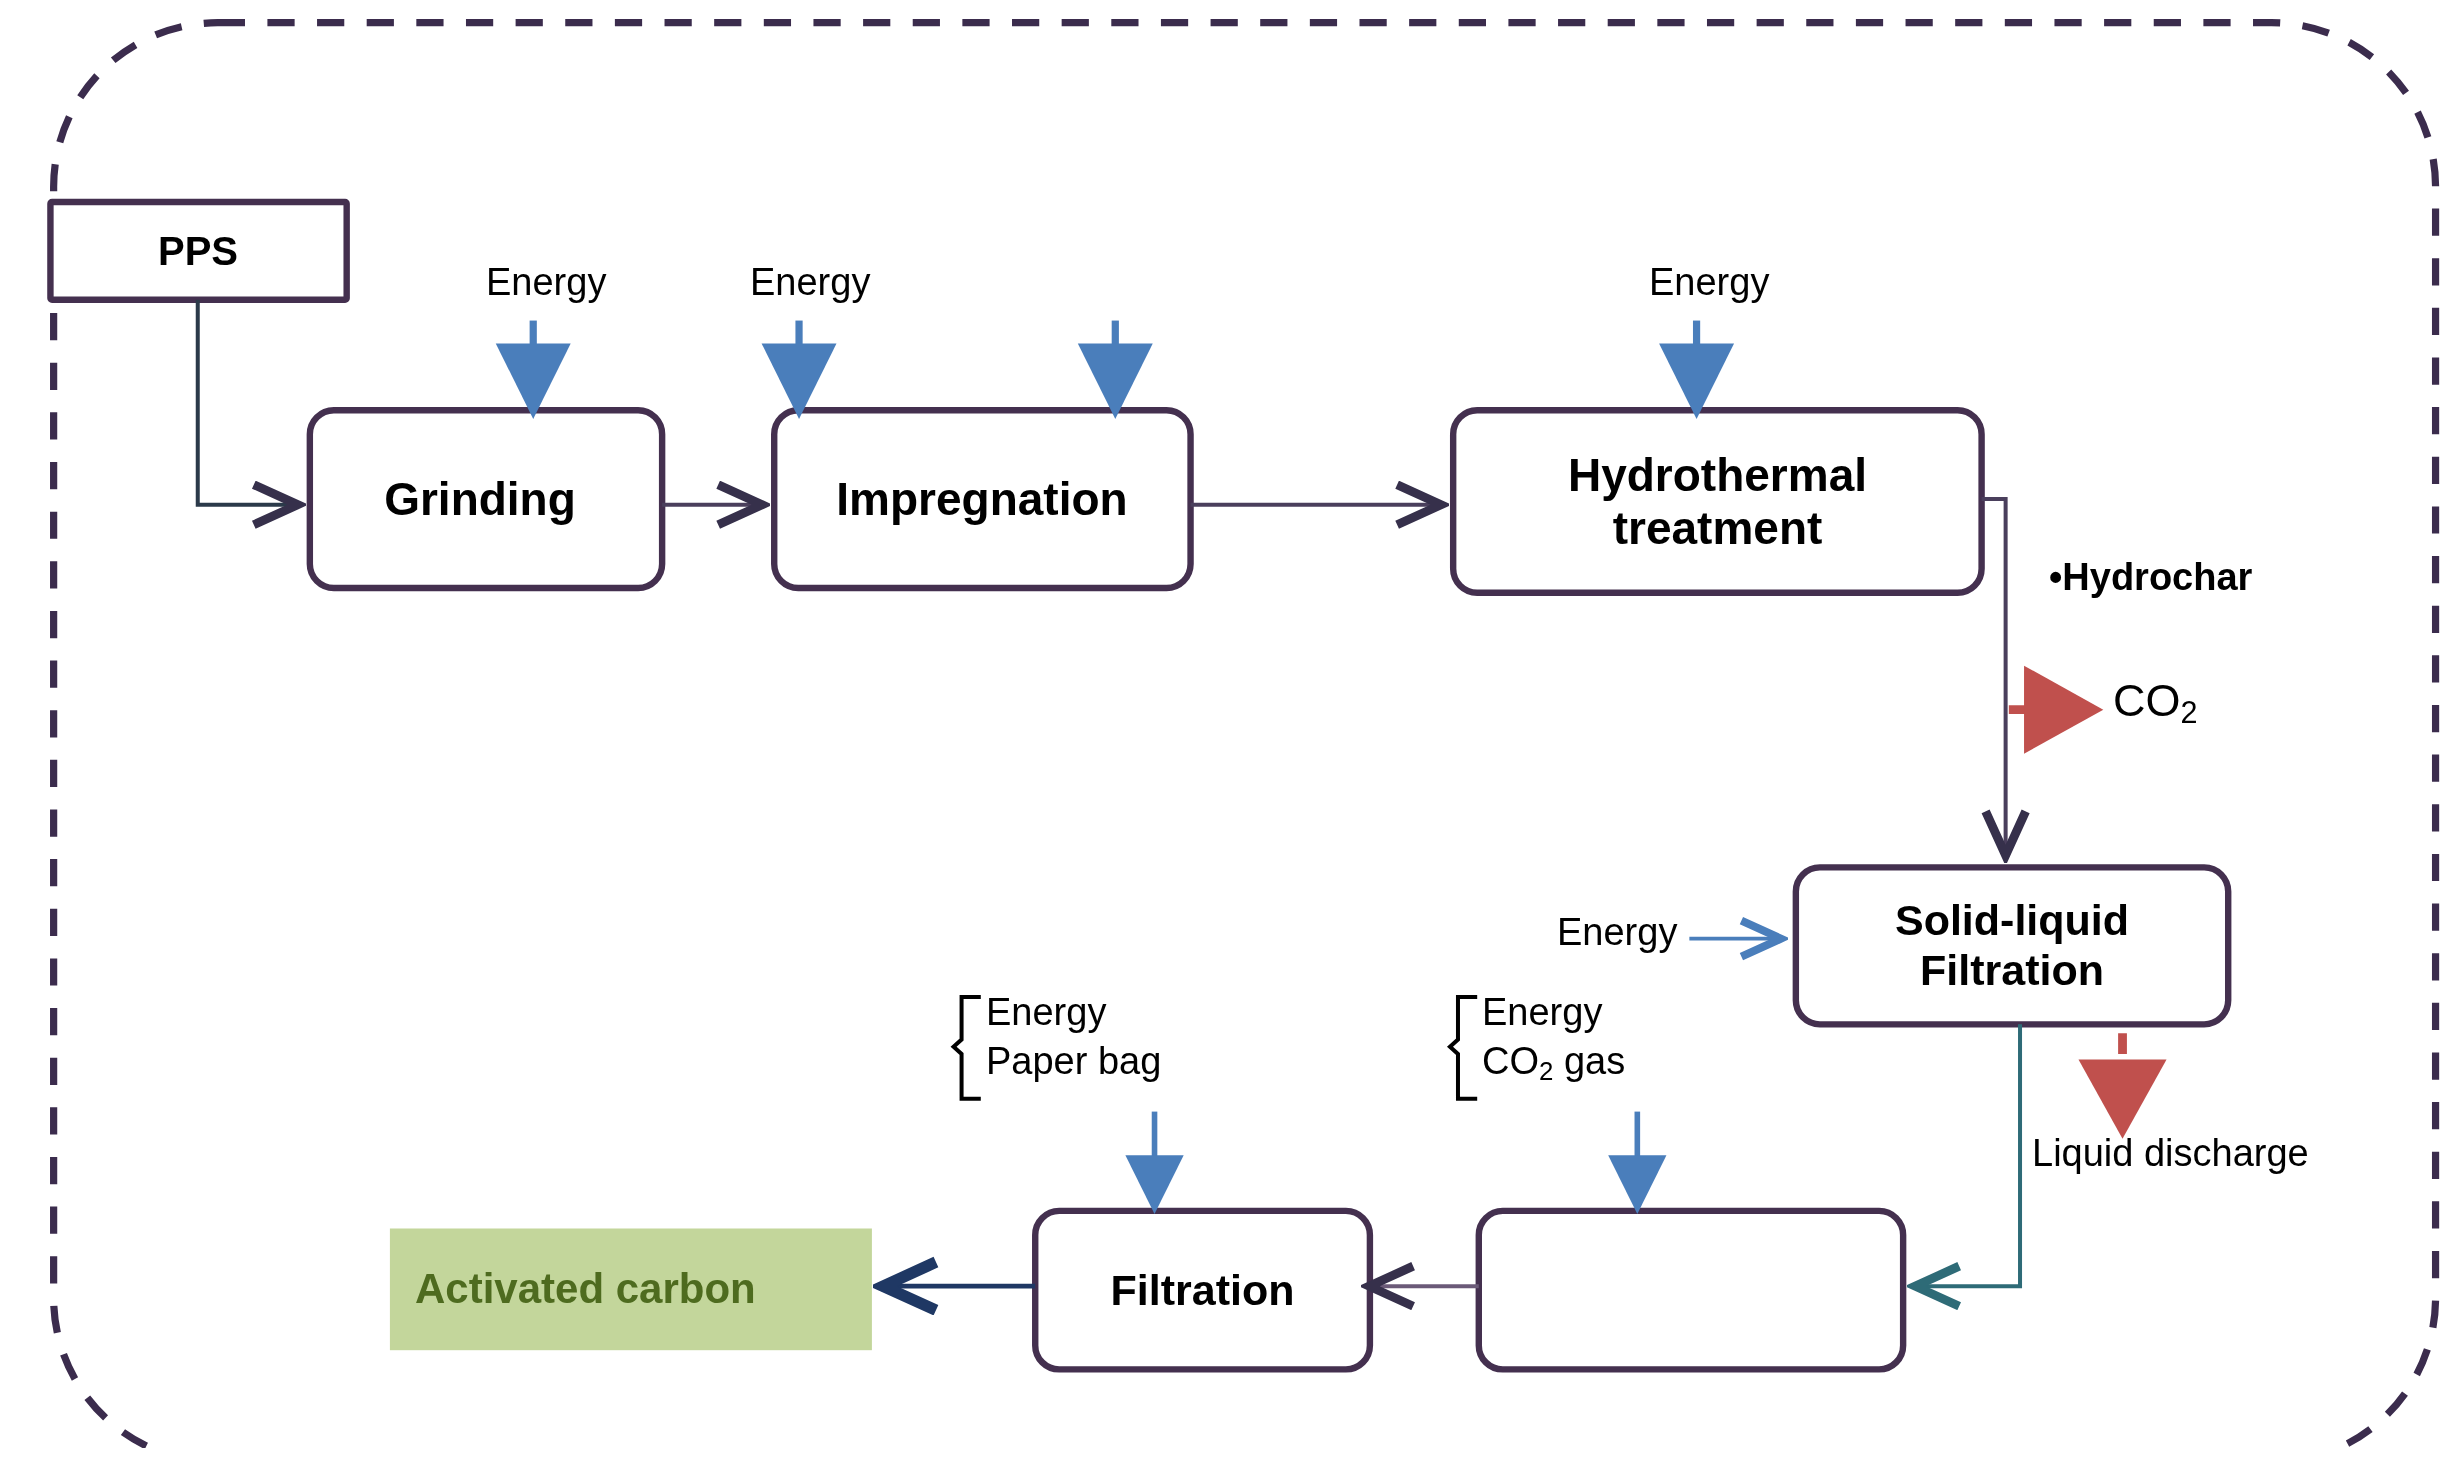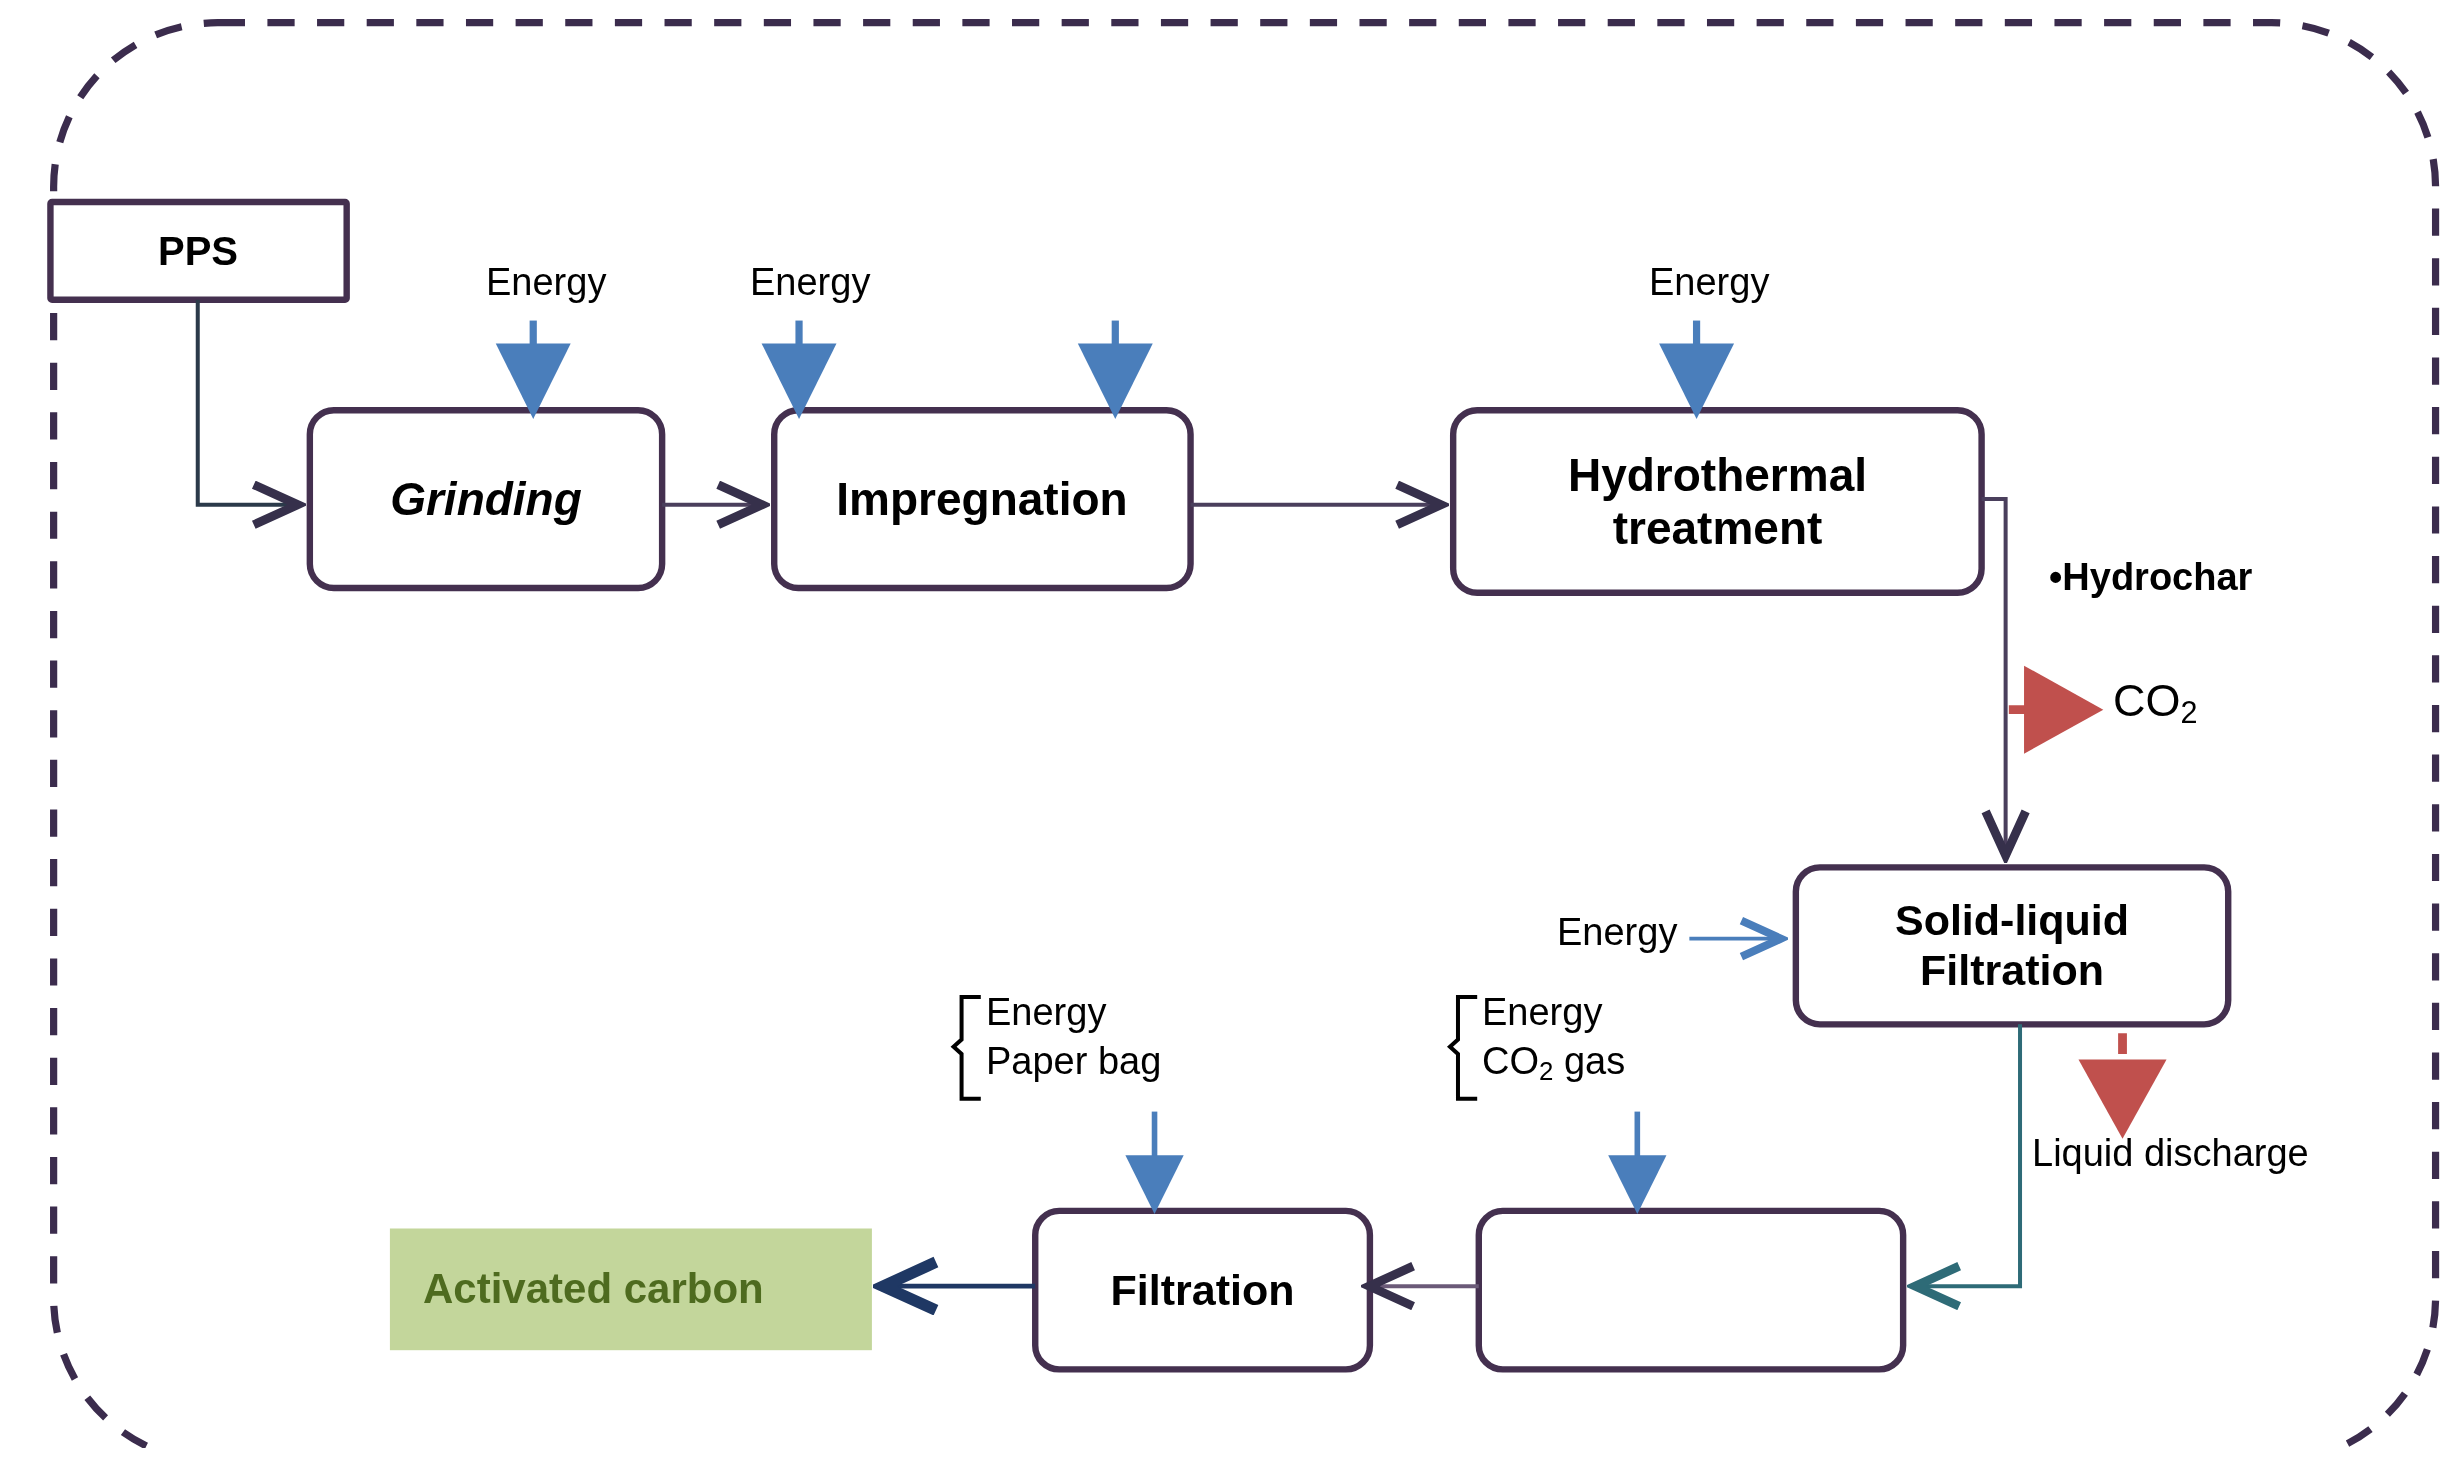--- a/index.html
+++ b/index.html
@@ -30,21 +30,21 @@
     font-family:"Liberation Sans", sans-serif;
     white-space:nowrap;
   }
   .ac-label{
     position:absolute;
     display:flex;align-items:center;
     font-weight:bold;
     color:#4E6B1F;
     font-family:"Liberation Sans", sans-serif;
     white-space:nowrap;
-    padding-left:33px;
+    padding-left:25px;
   }
   .bracket-group{
     position:absolute;
     font-family:"Liberation Sans", sans-serif;
     color:#000;
     white-space:nowrap;
     line-height:1.28;
   }
   sub{font-size:0.68em;vertical-align:-0.24em;}
 </style>
@@ -128,21 +128,21 @@
 
     <path d="M2030,1388 L2030,1502" fill="none" stroke="#4A7EBB" stroke-width="7" marker-end="url(#ah-blue)"></path>
 
     <path d="M1210,1245 L1186,1245 L1186,1298 L1176,1307 L1186,1316 L1186,1372 L1210,1372" fill="none" stroke="#000" stroke-width="5" stroke-linejoin="miter"></path>
 
     <path d="M1830,1245 L1806,1245 L1806,1298 L1796,1307 L1806,1316 L1806,1372 L1830,1372" fill="none" stroke="#000" stroke-width="5" stroke-linejoin="miter"></path>
   </svg>
 
   <div class="node-label" style="left:38px;top:202px;width:296px;height:98px;font-size:40px;">PPS</div>
 
-  <div class="node-label" style="left:298px;top:410px;width:352px;height:178px;font-size:46px;font-style:italic;">Grinding</div>
+  <div class="node-label" style="left:292px;top:410px;width:352px;height:178px;font-size:46px;">Grinding</div>
 
   <div class="node-label" style="left:762px;top:410px;width:416px;height:178px;font-size:46px;">Impregnation</div>
 
   <div class="node-label" style="left:1441px;top:410px;width:529px;height:183px;font-size:46px;white-space:pre-line;">Hydrothermal
 treatment</div>
 
   <div class="node-label" style="left:1784px;top:867px;width:432px;height:157px;font-size:43px;white-space:pre-line;">Solid-liquid
 Filtration</div>
 
 

